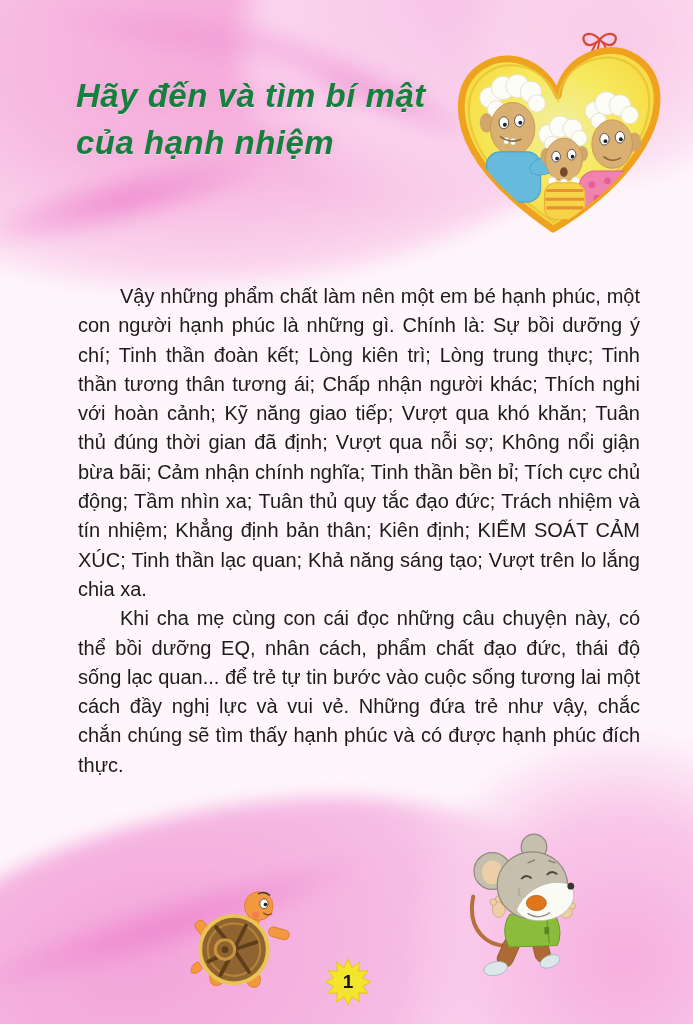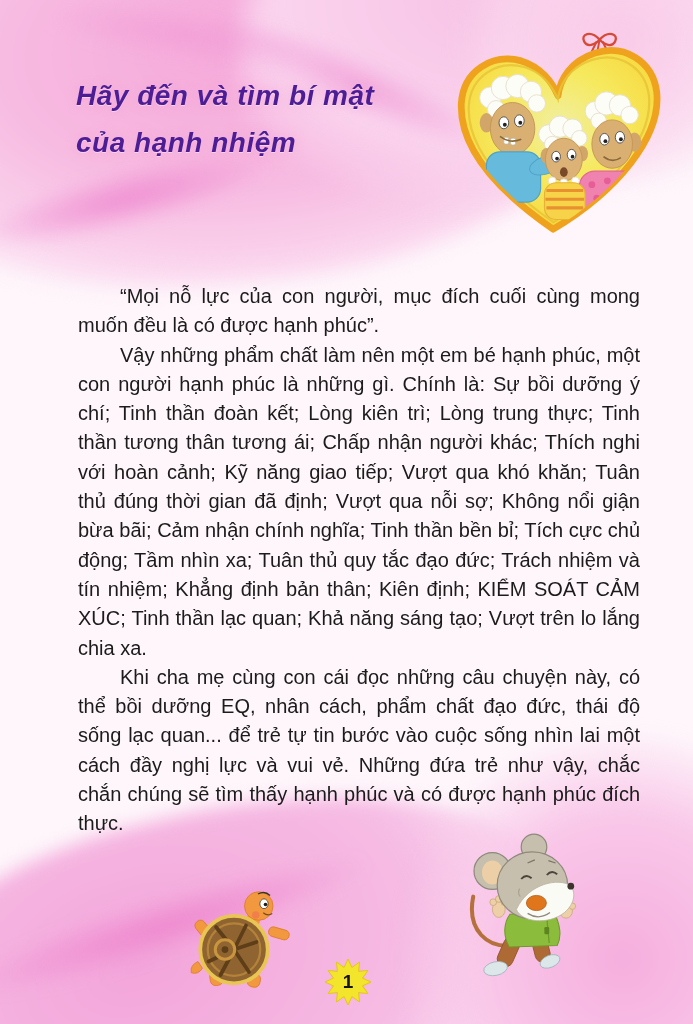--- a/index.html
+++ b/index.html
@@ -41,22 +41,22 @@
   }
   .bg-streak-d{left:-50px; top:898px; width:430px; height:56px; transform:rotate(-17deg);
     background:radial-gradient(closest-side, rgba(235,118,199,.65), rgba(235,118,199,0)); filter:blur(8px); border-radius:50%;}
   .bg-corner-br{
     right:-150px; bottom:-160px; width:440px; height:450px; border-radius:50%;
     background:radial-gradient(circle, #F6AEDE 0%, #F9C8E9 46%, rgba(252,228,244,0) 74%);
     filter:blur(9px);
   }
   .title{
     position:absolute; left:76px; top:72px; width:360px;
-    color:#4c1d95; font-weight:bold; font-style:italic;
-    font-size:28px; line-height:47px; letter-spacing:.5px;
+    color:#15803d; font-weight:bold; font-style:italic;
+    font-size:33px; line-height:47px; letter-spacing:.5px;
     text-shadow:0 1px 0 rgba(255,255,255,.4), 0 0 10px rgba(244,160,212,.55);
   }
   .heart-illo{position:absolute; left:450px; top:28px; width:218px; height:207px;}
   .body-text{
     position:absolute; left:78px; top:282px; width:562px;
     color:#1B1B1B; font-size:20px; line-height:29.3px; text-align:justify;
   }
   .body-text p{margin:0; text-indent:42px;}
   .turtle-illo{position:absolute; left:186px; top:872px; width:114px; height:128px;}
   .mouse-illo{position:absolute; left:453px; top:831px; width:142px; height:148px;}
@@ -183,23 +183,22 @@
             <circle cx="128" cy="158" r="4" fill="#fff" stroke="#E7E0CE" stroke-width="1"></circle>
           </g>
           <rect x="96" y="160" width="42" height="38" rx="12" fill="#F6D349" stroke="#E8B335" stroke-width="1.2"></rect>
           <path d="M98,168 h38 M97,177 h40 M98,186 h38" stroke="#E8922F" stroke-width="3.2" fill="none"></path>
         </g>
       </g>
     </svg>
   </div>
 
   <div class="body-text">
-    <p>“Mọi nỗ lực của con người, mục đích cuối cùng mong muốn đều là có được hạnh phúc”.</p>
     <p>Vậy những phẩm chất làm nên một em bé hạnh phúc, một con người hạnh phúc là những gì. Chính là: Sự bồi dưỡng ý chí; Tinh thần đoàn kết; Lòng kiên trì; Lòng trung thực; Tinh thần tương thân tương ái; Chấp nhận người khác; Thích nghi với hoàn cảnh; Kỹ năng giao tiếp; Vượt qua khó khăn; Tuân thủ đúng thời gian đã định; Vượt qua nỗi sợ; Không nổi giận bừa bãi; Cảm nhận chính nghĩa; Tinh thần bền bỉ; Tích cực chủ động; Tầm nhìn xa; Tuân thủ quy tắc đạo đức; Trách nhiệm và tín nhiệm; Khẳng định bản thân; Kiên định; KIỂM SOÁT CẢM XÚC; Tinh thần lạc quan; Khả năng sáng tạo; Vượt trên lo lắng chia xa.</p>
-    <p>Khi cha mẹ cùng con cái đọc những câu chuyện này, có thể bồi dưỡng EQ, nhân cách, phẩm chất đạo đức, thái độ sống lạc quan... để trẻ tự tin bước vào cuộc sống nhìn lai một cách đầy nghị lực và vui vẻ. Những đứa trẻ như vậy, chắc chắn chúng sẽ tìm thấy hạnh phúc và có được hạnh phúc đích thực.</p>
+    <p>Khi cha mẹ cùng con cái đọc những câu chuyện này, có thể bồi dưỡng EQ, nhân cách, phẩm chất đạo đức, thái độ sống lạc quan... để trẻ tự tin bước vào cuộc sống tương lai một cách đầy nghị lực và vui vẻ. Những đứa trẻ như vậy, chắc chắn chúng sẽ tìm thấy hạnh phúc và có được hạnh phúc đích thực.</p>
   </div>
 
   <div class="turtle-illo">
     <svg viewBox="0 0 152 140" width="114" height="128">
       <path d="M16,104 q-11,5 -9,15 q9,3 15,-6 Z" fill="#F29940" stroke="#D8791F" stroke-width="1"></path>
       <rect x="32" y="116" width="17" height="20" rx="7" fill="#F29940" stroke="#D8791F" stroke-width="1" transform="rotate(-8 40 126)"></rect>
       <rect x="82" y="120" width="17" height="18" rx="7" fill="#F29940" stroke="#D8791F" stroke-width="1" transform="rotate(12 90 129)"></rect>
       <rect x="16" y="48" width="14" height="26" rx="6" fill="#F29940" stroke="#D8791F" stroke-width="1" transform="rotate(-38 23 61)"></rect>
       <rect x="110" y="60" width="28" height="13" rx="6" fill="#F29940" stroke="#D8791F" stroke-width="1" transform="rotate(16 124 66)"></rect>
       <rect x="80" y="38" width="18" height="26" rx="7" fill="#F29940" transform="rotate(18 89 51)"></rect>

